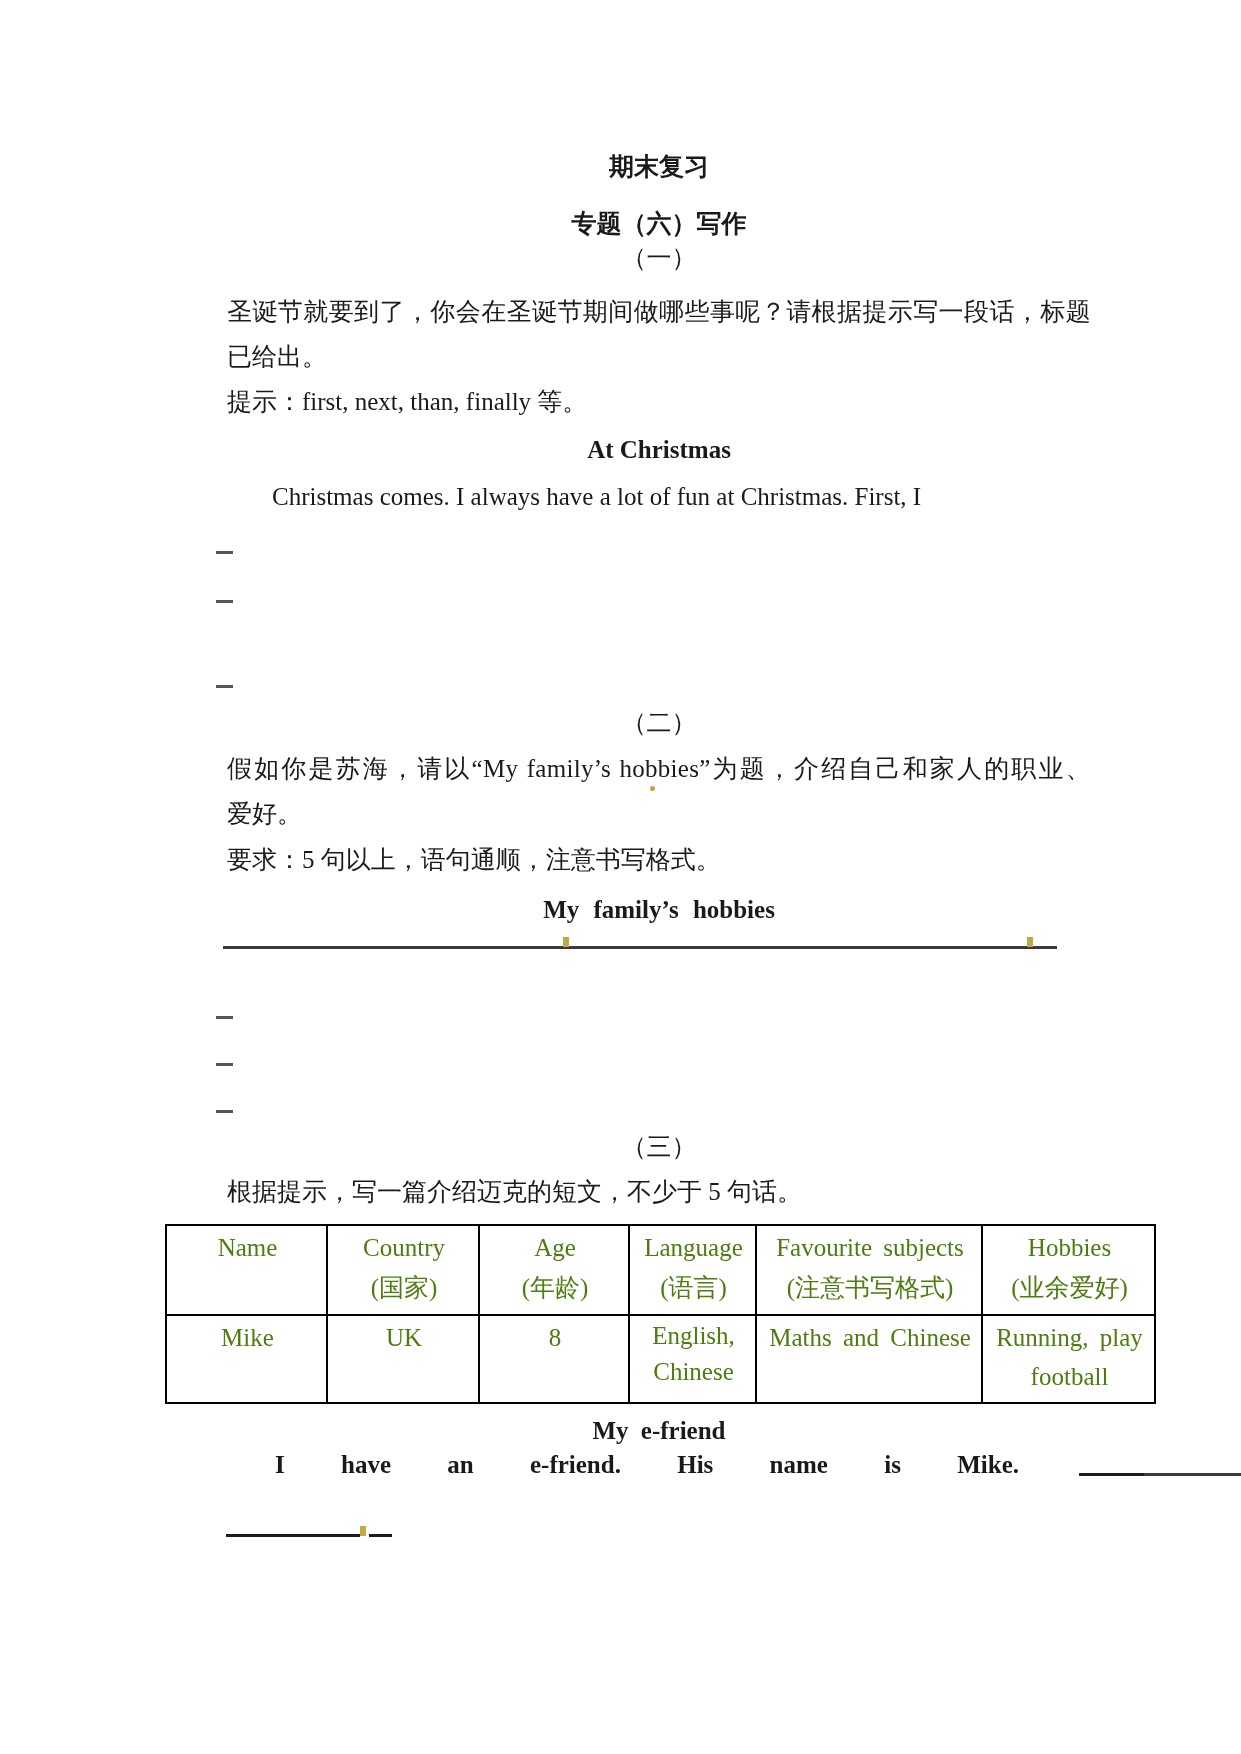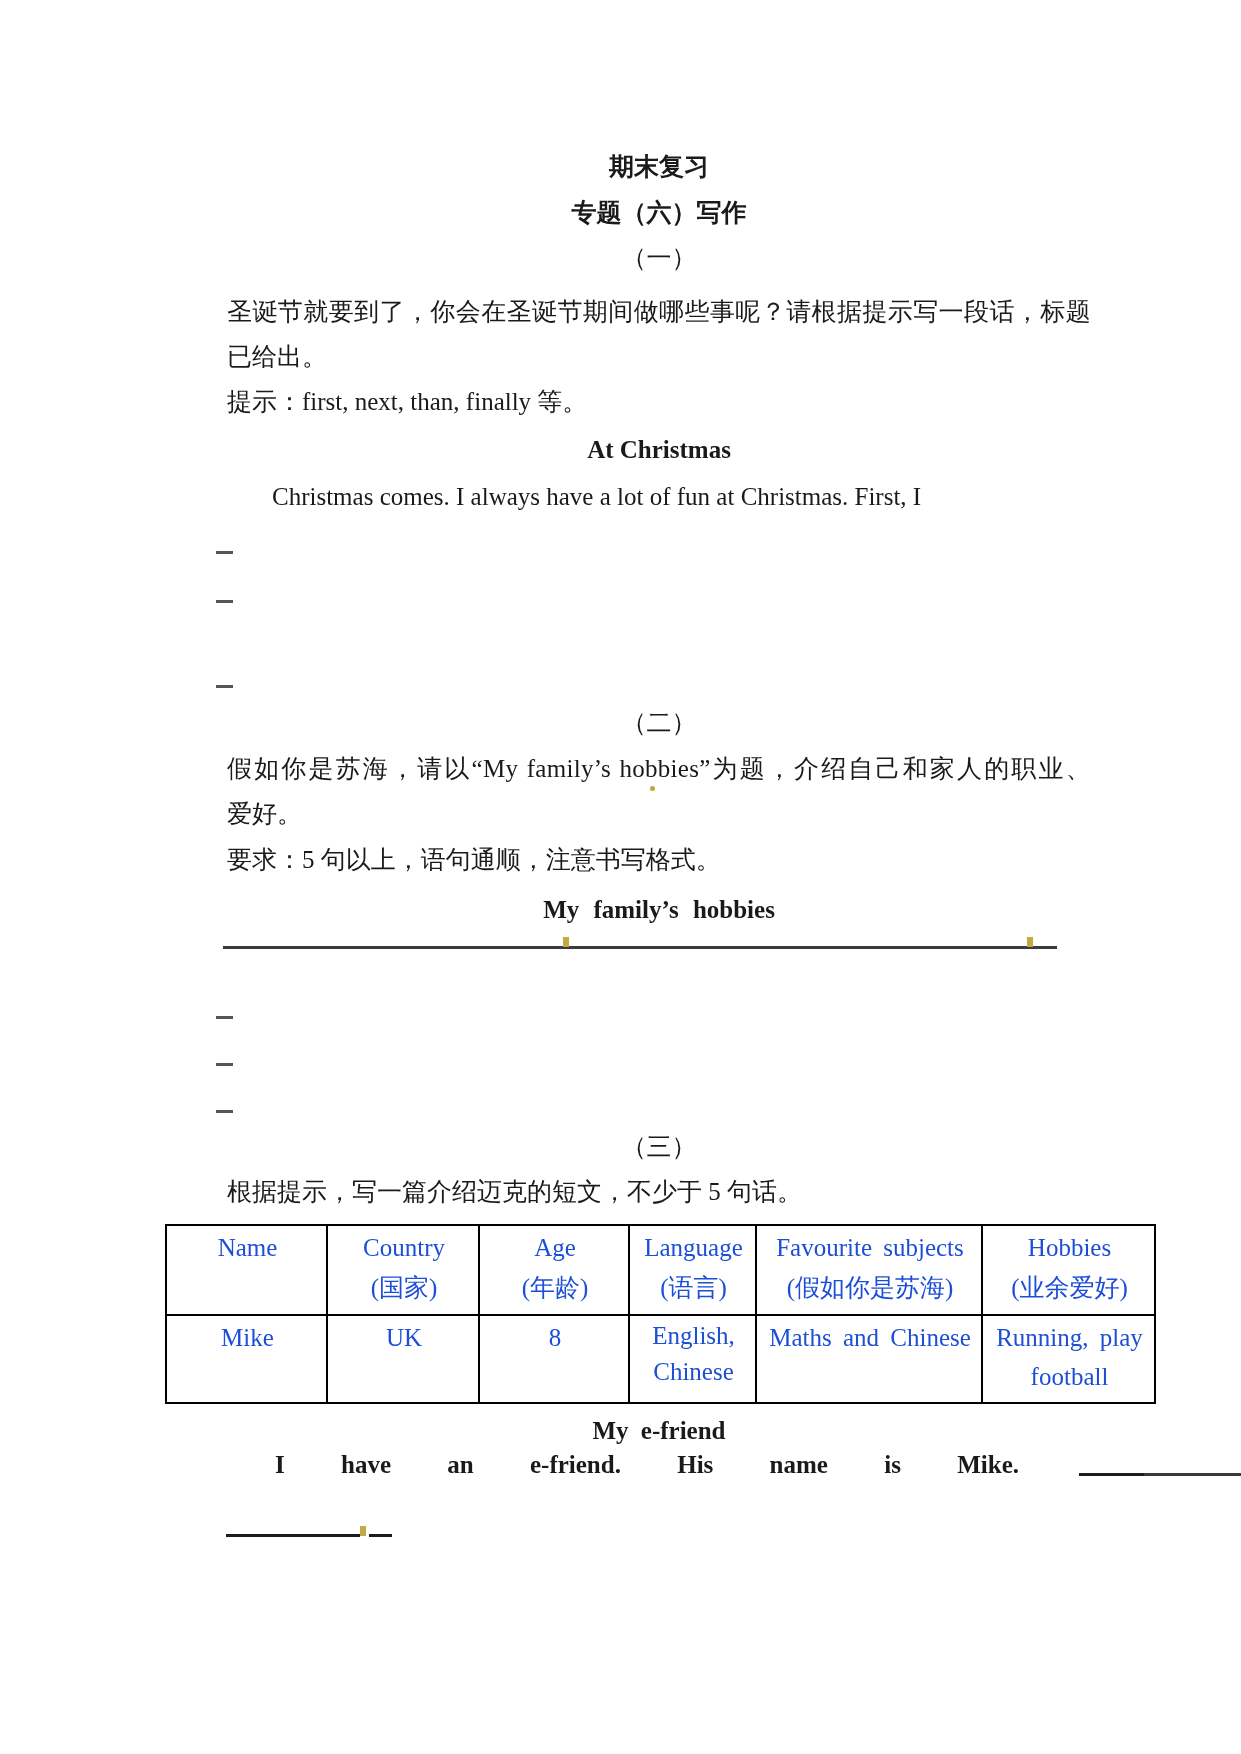--- a/index.html
+++ b/index.html
@@ -32,42 +32,42 @@
   .stray-dot{width:5px;height:5px;border-radius:50%;background:#c9a23a;}
   
   .sentence{
     left:236px;width:744px;height:46px;line-height:46px;
     text-align:justify;text-align-last:justify;overflow:hidden;font-weight:bold;
   }
   
   table.info{
     position:absolute;left:165px;top:1224px;
     border-collapse:collapse;table-layout:fixed;
-    font-size:25px;color:#1d4ed8;
+    font-size:25px;color:#4d7c0f;
   }
   table.info td{
     border:2px solid #000;
     vertical-align:top;
     padding:2px 6px 2px 8px;
     line-height:40px;
     overflow:hidden;
   }
   table.info .hrow td{height:84px;}
   table.info .drow td{height:82px;line-height:39px;}
   td.c{text-align:center;padding-left:4px;padding-right:4px;}
   td.l{text-align:center;}
   .ws{word-spacing:5px;}
 </style>
 </head>
 <body>
 
 <div class="page">
 
   <div class="abs line content centered bold" style="top:144px;">期末复习</div>
-  <div class="abs line content centered bold" style="top:190px;">专题（六）写作</div>
+  <div class="abs line content centered bold" style="top:201px;">专题（六）写作</div>
 
   <div class="abs line content centered" style="top:235px;">（一）</div>
   <div class="abs jline" style="top:289px;">圣诞节就要到了，你会在圣诞节期间做哪些事呢？请根据提示写一段话，标题</div>
   <div class="abs line content" style="top:334px;">已给出。</div>
   <div class="abs line content" style="top:379px;">提示：first, next, than, finally 等。</div>
   <div class="abs line content centered bold" style="top:427px;">At Christmas</div>
   <div class="abs line" style="top:474px;left:233px;">Christmas comes. I always have a lot of fun at Christmas. First, I</div>
 
   <div class="abs answer-blank" style="top:551px;"></div>
   <div class="abs answer-blank" style="top:600px;"></div>
@@ -105,21 +105,21 @@
       <td class="c" style="width:134px;">
         <div>Age</div>
         <div>(年龄)</div>
       </td>
       <td class="l" style="width:111px;">
         <div>Language</div>
         <div>(语言)</div>
       </td>
       <td class="l ws" style="width:210px;">
         <div>Favourite subjects</div>
-        <div>(假如你是苏海)</div>
+        <div>(注意书写格式)</div>
       </td>
       <td class="l" style="width:157px;">
         <div>Hobbies</div>
         <div>(业余爱好)</div>
       </td>
     </tr>
     <tr class="drow">
       <td class="c">
         <div>Mike</div>
       </td>

